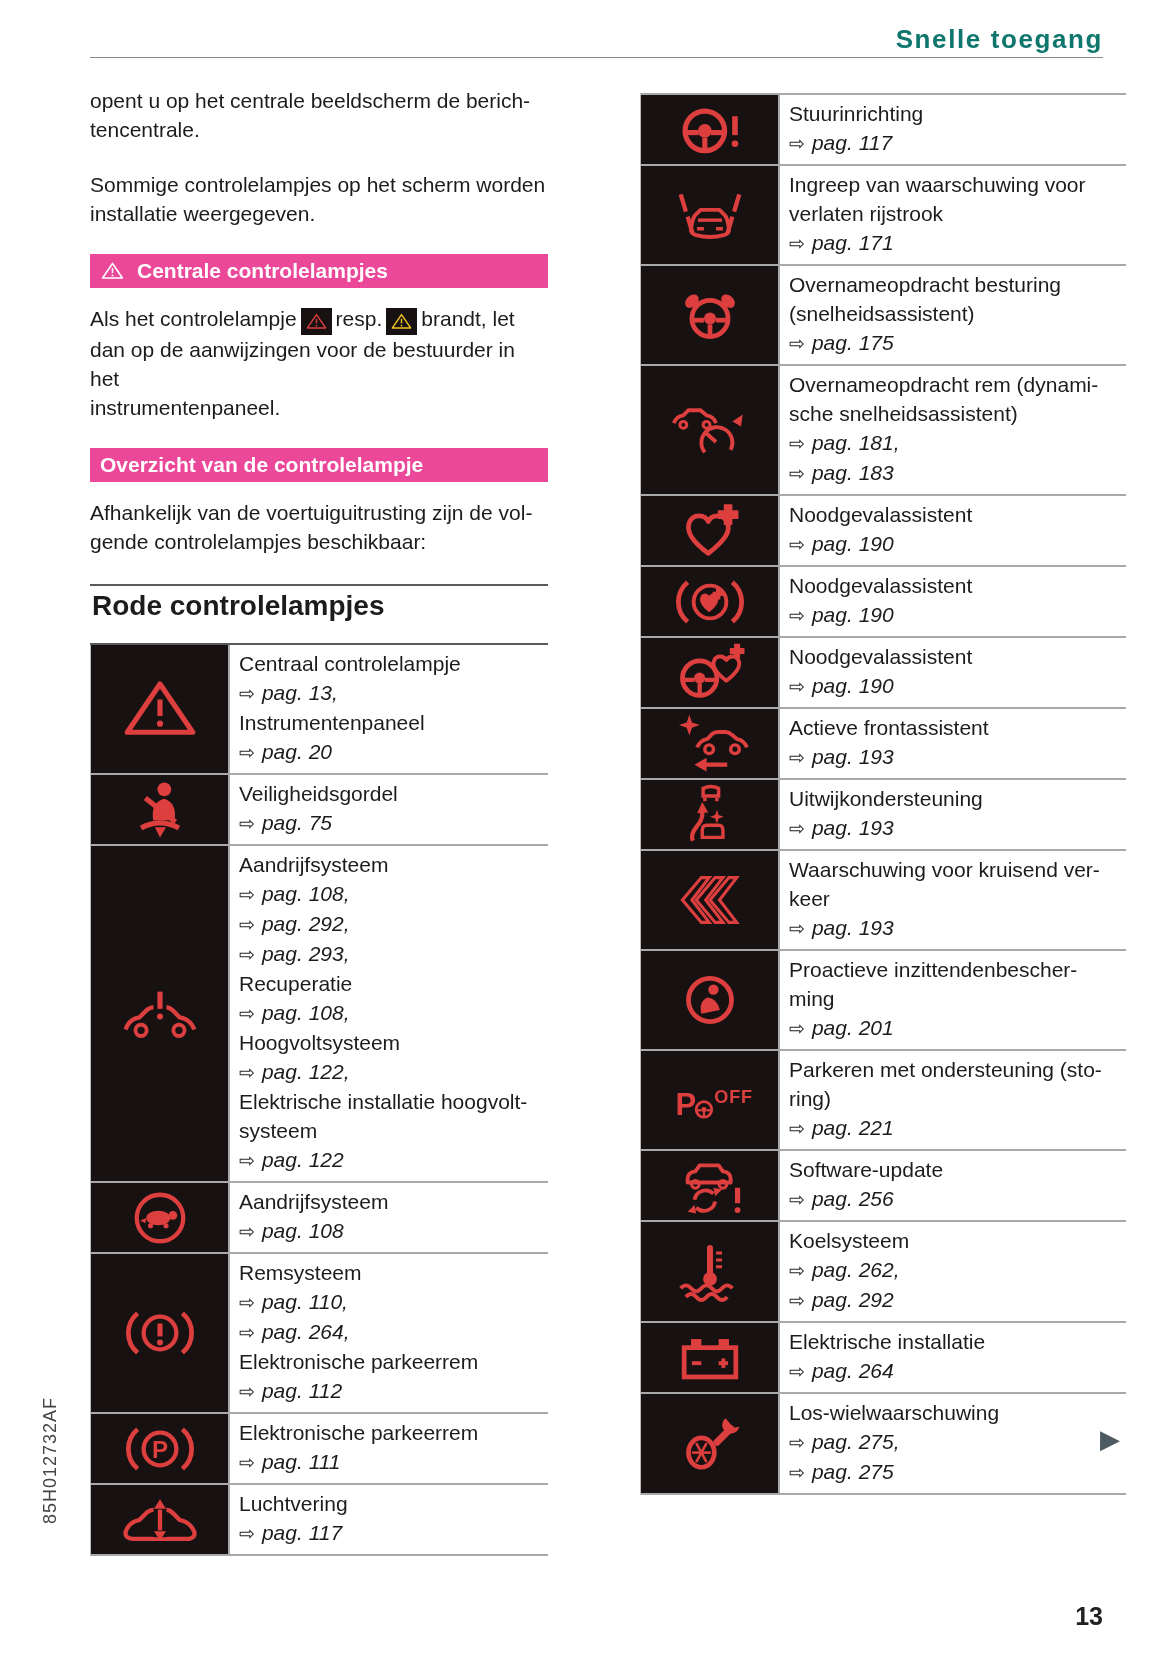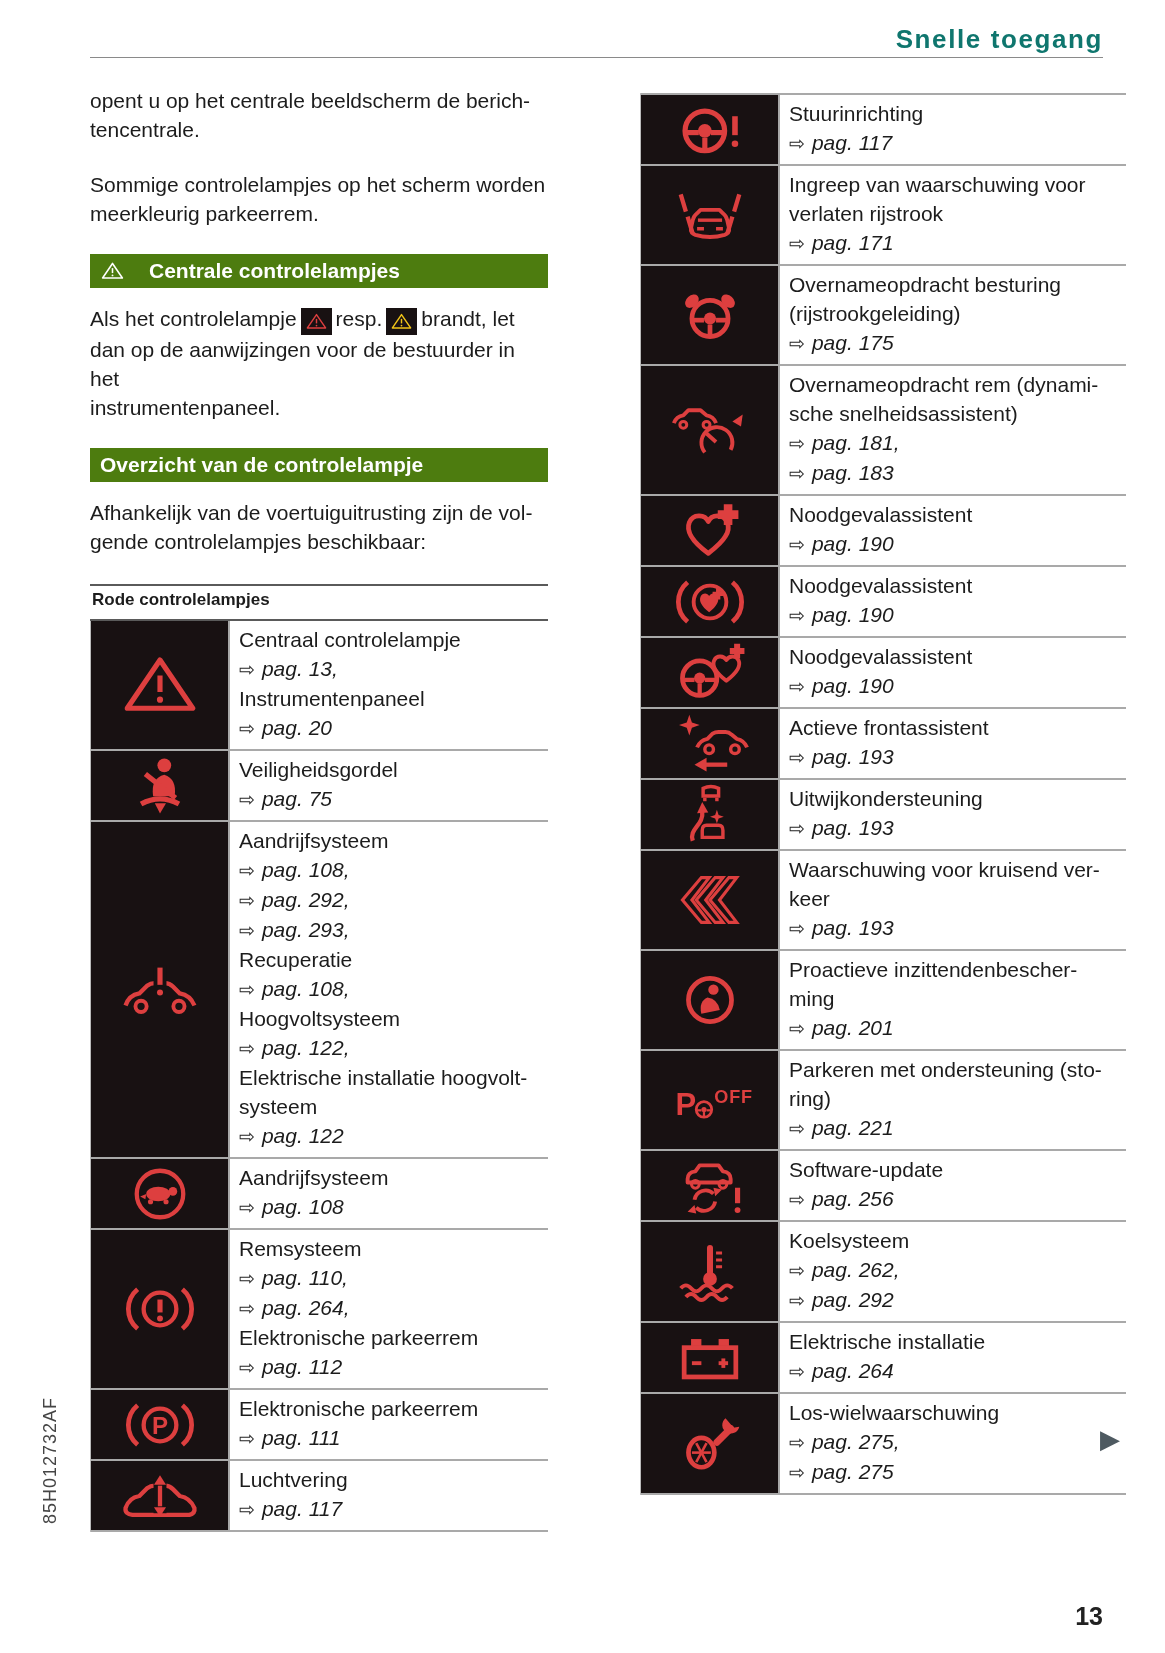--- a/index.html
+++ b/index.html
@@ -5,29 +5,29 @@
   html,body{margin:0;padding:0;background:#ffffff;}
   .page{position:relative;width:1165px;height:1653px;background:#fff;overflow:hidden;
         font-family:"Liberation Sans",sans-serif;color:#1c1c1c;}
   .hdr-title{position:absolute;top:24px;right:62px;font-size:26px;font-weight:bold;
              letter-spacing:1.6px;color:#0f766e;}
   .hdr-rule{position:absolute;top:57px;left:90px;width:1013px;height:1px;background:#8a8a8a;}
   .col-left{position:absolute;left:90px;top:86px;width:458px;}
   .col-right{position:absolute;left:640px;top:93px;width:486px;}
   .pline{font-size:21px;line-height:29px;}
   .para{margin:0 0 26px;}
-  .redbar{background:#4d7c0f;color:#fff;font-weight:bold;font-size:21px;
-          padding:5px 10px;display:flex;align-items:center;gap:24px;margin:26px 0 16px;}
+  .redbar{background:#ec4899;color:#fff;font-weight:bold;font-size:21px;
+          padding:5px 10px;display:flex;align-items:center;gap:12px;margin:26px 0 16px;}
   .redbar .bar-ico{width:25px;height:22px;color:#fff;flex:0 0 auto;}
   .badge{display:inline-flex;align-items:center;justify-content:center;width:31px;height:27px;
          background:#181112;vertical-align:-5px;margin:0 4px;}
   .badge svg{width:23px;height:19px;}
   .badge.red{color:#dd3f3f;}
   .badge.yellow{color:#f0c419;}
-  .tablehead{font-weight:bold;font-size:17px;padding:4px 2px 9px;margin-top:28px;
+  .tablehead{font-weight:bold;font-size:28px;padding:4px 2px 21px;margin-top:28px;
              border-top:2px solid #5a5a5a;border-bottom:2px solid #5a5a5a;}
   .wtable{border-left:1px solid #bbb;}
   .trow{display:flex;border-bottom:2px solid #a9a9a9;}
   .rt .trow:first-child{border-top:2px solid #a9a9a9;}
   .ticon{flex:0 0 137px;width:137px;background:#181112;display:flex;align-items:center;
          justify-content:center;border-right:2px solid #a9a9a9;}
   .wicon{width:84px;height:62px;color:#dd3f3f;}
   .ttext{flex:1;padding:4px 0 6px 9px;font-size:21px;line-height:29px;}
   .line{white-space:nowrap;}
   .line.ref i{font-style:italic;}
@@ -230,21 +230,21 @@
   <div class="hdr-title">Snelle toegang</div>
   <div class="hdr-rule"></div>
 
   <div class="col-left">
     <div class="para">
       <div class="pline">opent u op het centrale beeldscherm de berich-</div>
       <div class="pline">tencentrale.</div>
     </div>
     <div class="para">
       <div class="pline">Sommige controlelampjes op het scherm worden</div>
-      <div class="pline">meerkleurig parkeerrem.</div>
+      <div class="pline">installatie weergegeven.</div>
     </div>
 
     <div class="redbar">
       <svg class="bar-ico">
           <use href="#sym-warning-triangle-icon"></use>
         </svg>
       <span>Centrale controlelampjes</span>
     </div>
 
     <div class="para">
@@ -394,21 +394,21 @@
           </div>
         </div>
         <div class="trow">
           <div class="ticon">
             <svg class="wicon">
               <use href="#sym-steering-takeover-icon"></use>
             </svg>
           </div>
           <div class="ttext">
             <div class="line">Overnameopdracht besturing</div>
-            <div class="line">(rijstrookgeleiding)</div>
+            <div class="line">(snelheidsassistent)</div>
             <div class="line ref"><span class="arr">⇨</span><i>pag. 175</i></div>
           </div>
         </div>
         <div class="trow">
           <div class="ticon">
             <svg class="wicon">
               <use href="#sym-brake-takeover-icon"></use>
             </svg>
           </div>
           <div class="ttext">

